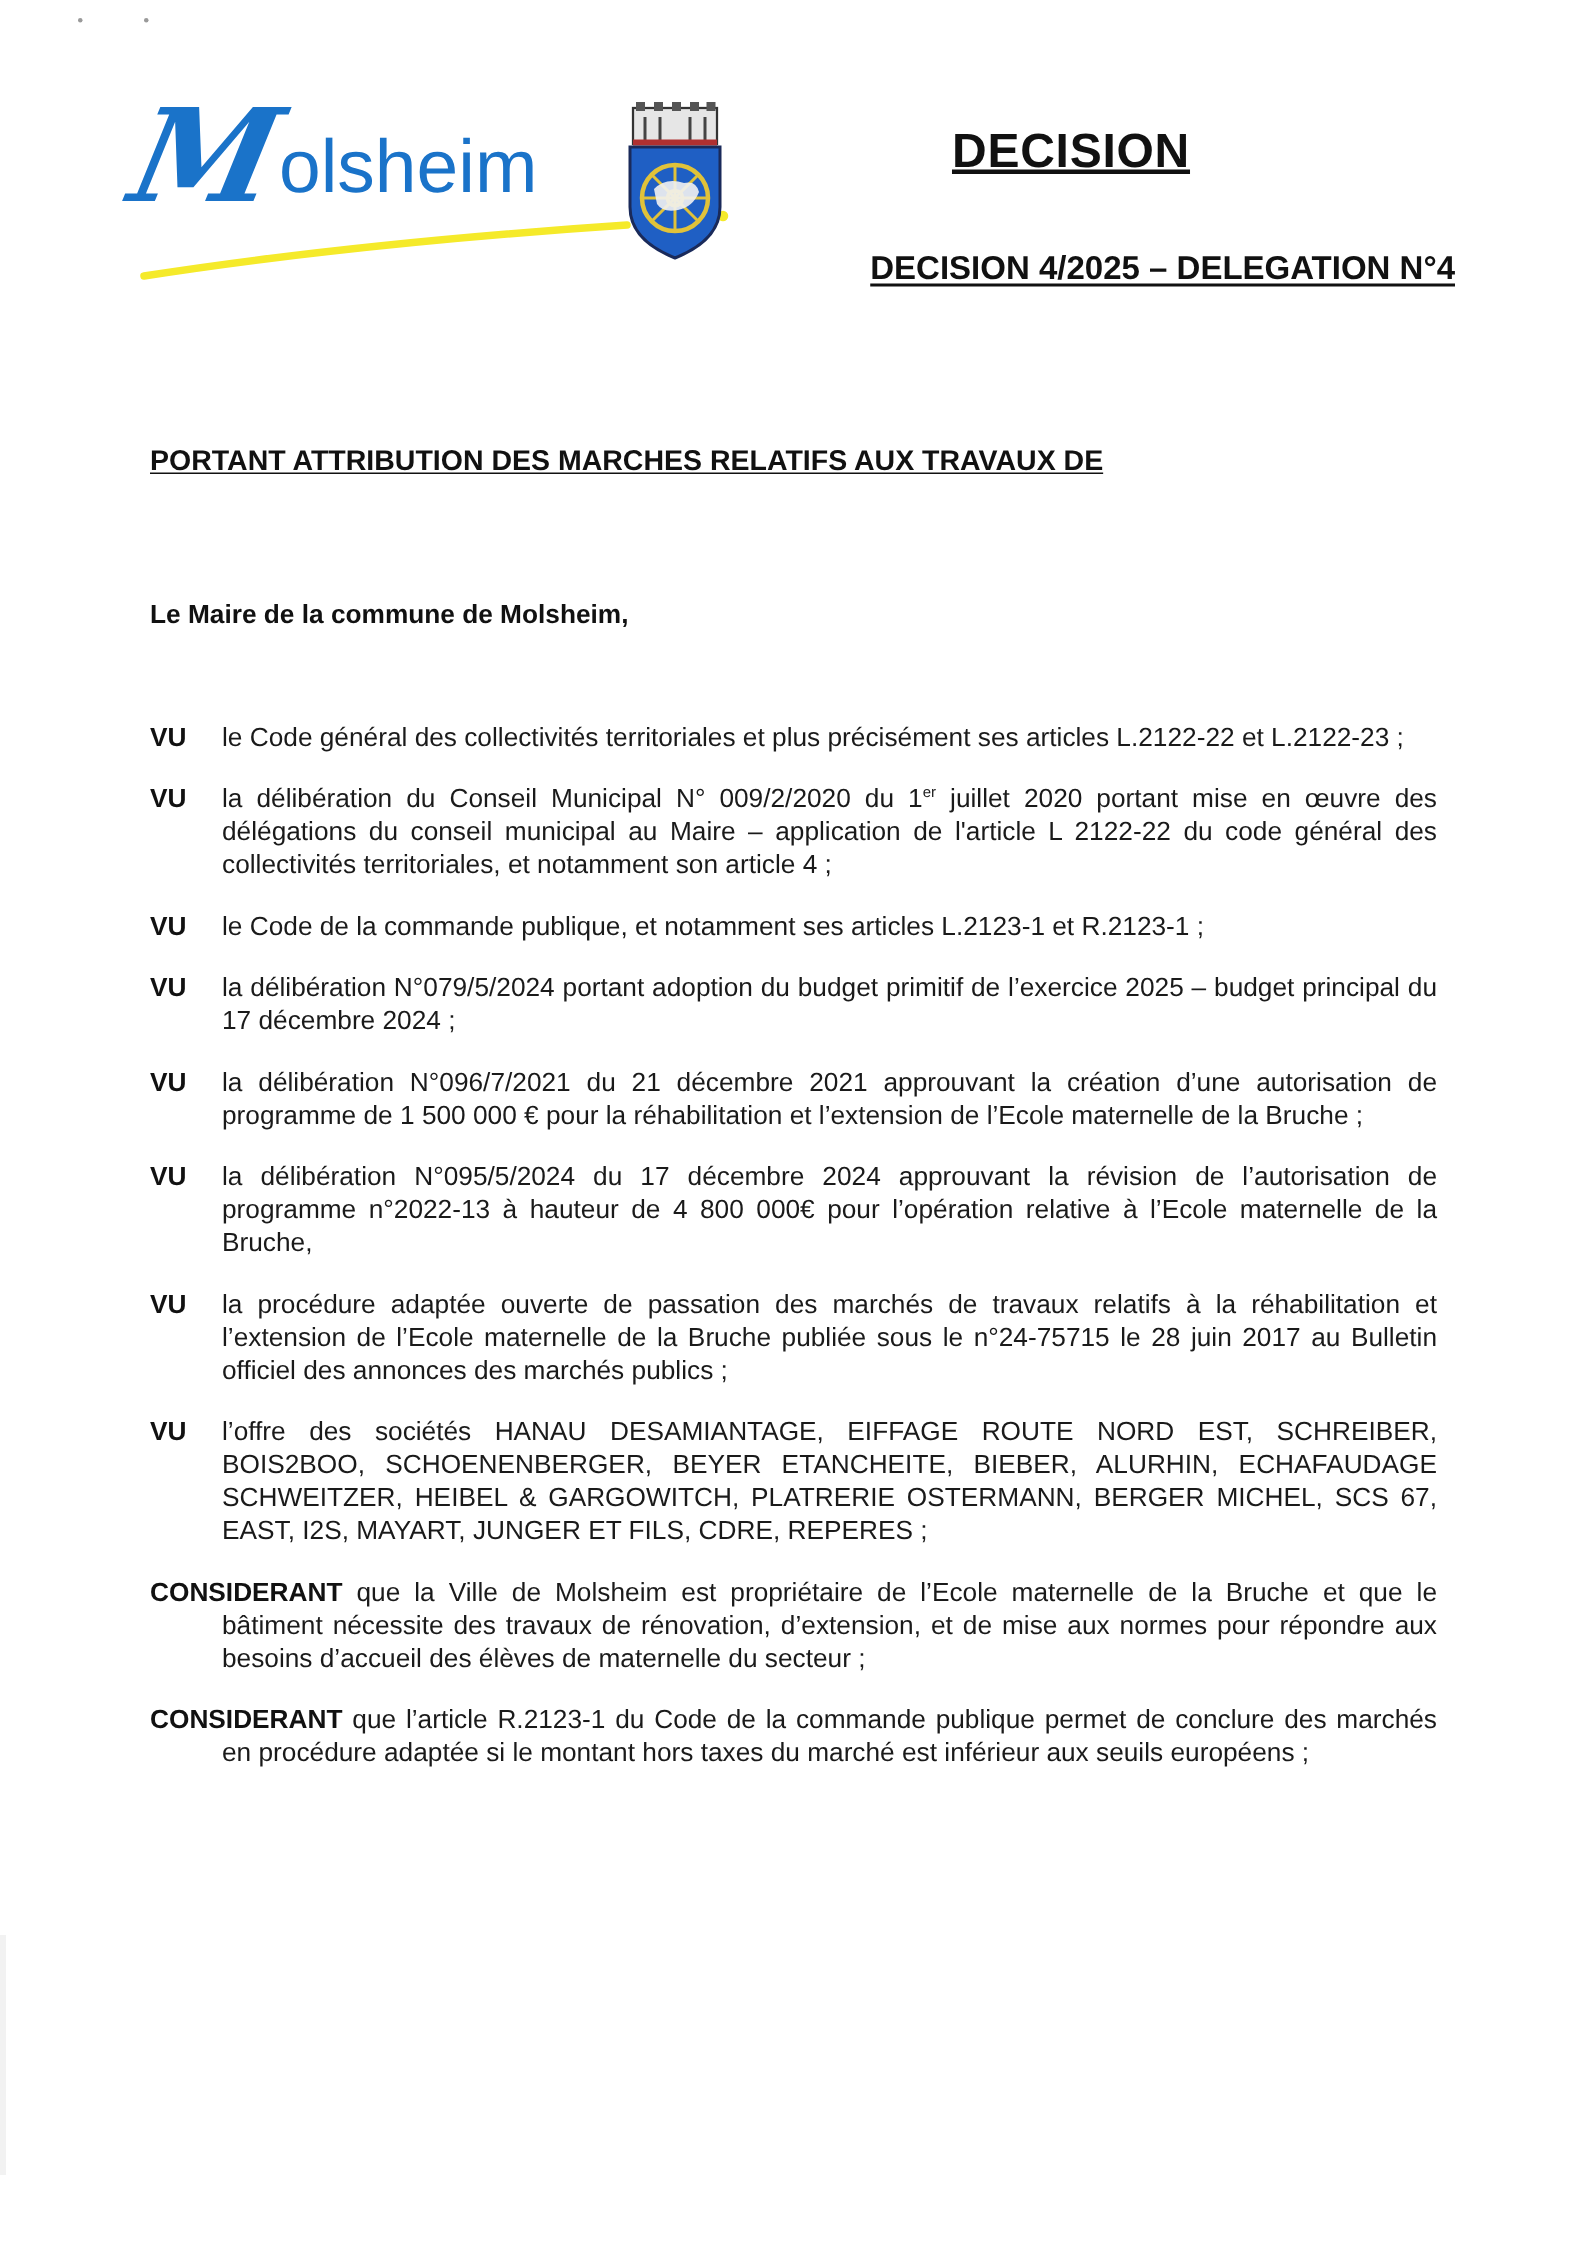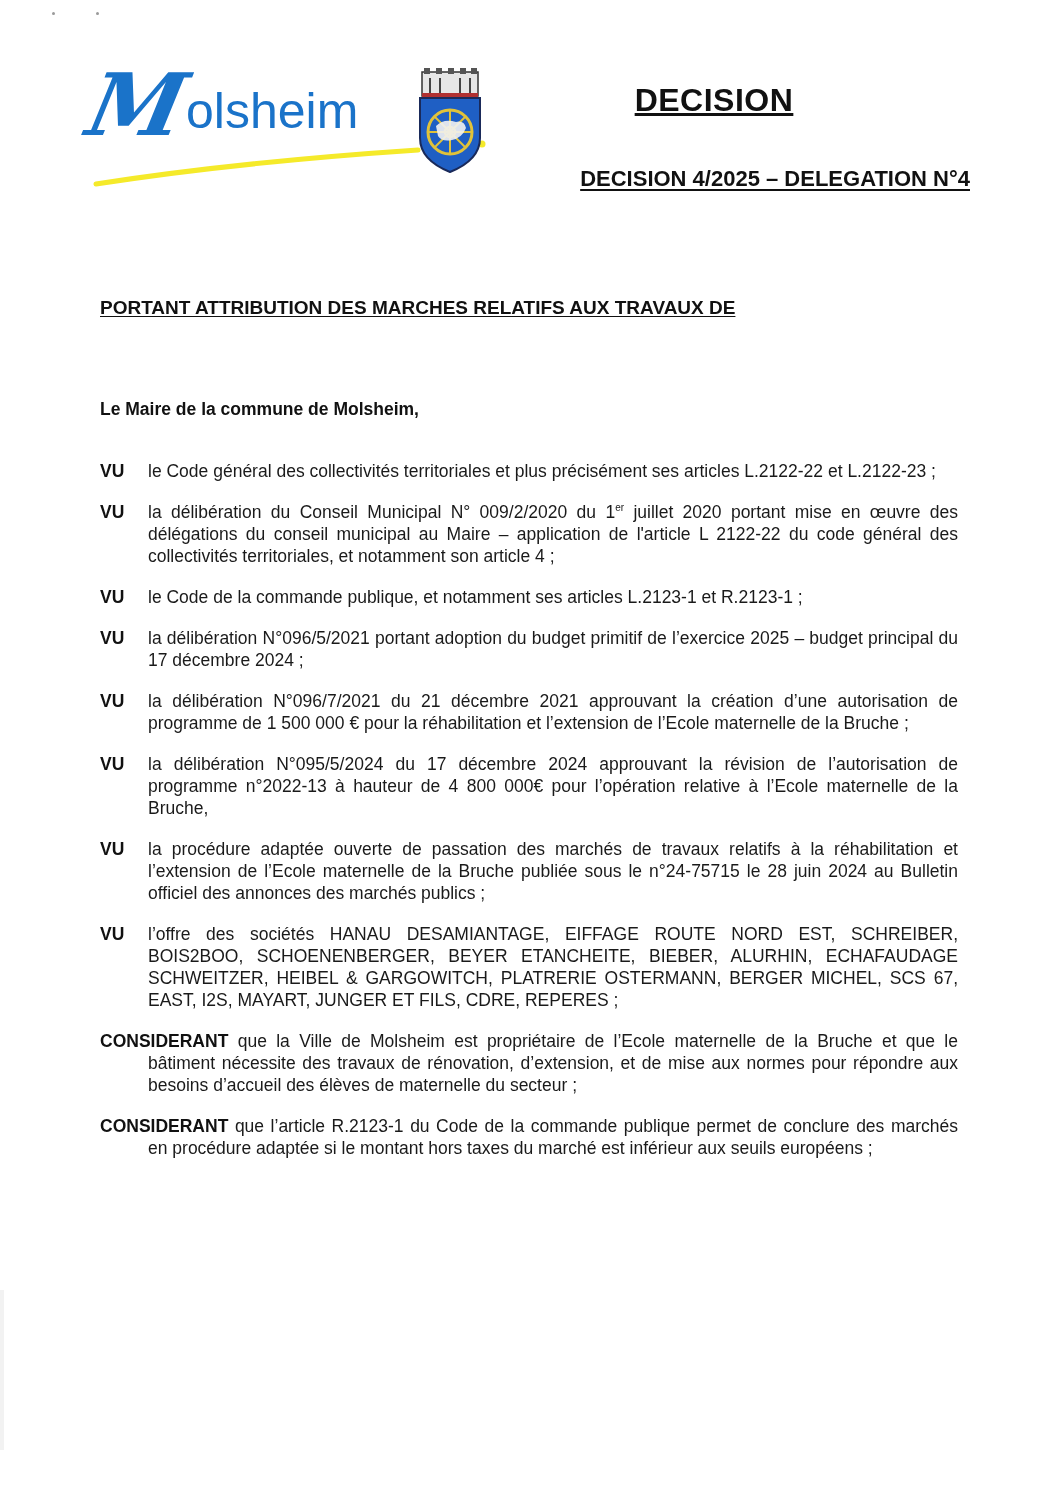--- a/index.html
+++ b/index.html
@@ -30,21 +30,21 @@
       color: #111; text-decoration: underline; text-underline-offset: 3px;
     }
     .subject {
       position: absolute; left: 100px; width: 860px; top: 297px; 
       font-weight: bold; font-size: 19px; line-height: 22px; color: #111;
       text-decoration: underline; text-underline-offset: 2px;
     }
     .intro {
       position: absolute; left: 100px; top: 399px; font-weight: bold; font-size: 17.5px; color: #111; text-align: center;
     }
-    .clauses { position: absolute; left: 100px; top: 460px; width: 858px; }
+    .clauses { position: absolute; left: 100px; top: 480px; width: 858px; }
     .clause { display: flex; margin-bottom: 19px; }
     .clause .kw {
       flex: 0 0 48px; font-weight: bold; font-size: 17.5px; line-height: 22px; color: #111;
     }
     .clause .txt {
       flex: 1; font-size: 17.5px; line-height: 22px; color: #1a1a1a; text-align: justify;
     }
     .considerant { margin-bottom: 19px; font-size: 17.5px; line-height: 22px; text-align: justify; padding-left: 48px; text-indent: -48px; }
     .considerant .kw { font-weight: bold; color: #111; }
     sup { font-size: 10px; line-height: 0; }
@@ -108,33 +108,33 @@
   <div class="clause">
     <span class="kw">VU</span>
     <span class="txt"><span>la délibération du Conseil Municipal N° 009/2/2020 du 1</span><sup>er</sup><span> juillet 2020 portant mise en œuvre des délégations du conseil municipal au Maire – application de l'article L 2122-22 du code général des collectivités territoriales, et notamment son article 4 ;</span></span>
   </div>
   <div class="clause">
     <span class="kw">VU</span>
     <span class="txt">le Code de la commande publique, et notamment ses articles L.2123-1 et R.2123-1 ;</span>
   </div>
   <div class="clause">
     <span class="kw">VU</span>
-    <span class="txt">la délibération N°096/5/2021 portant adoption du budget primitif de l’exercice 2025 – budget principal du 17 décembre 2024 ;</span>
+    <span class="txt">la délibération N°079/5/2024 portant adoption du budget primitif de l’exercice 2025 – budget principal du 17 décembre 2024 ;</span>
   </div>
   <div class="clause">
     <span class="kw">VU</span>
     <span class="txt">la délibération N°096/7/2021 du 21 décembre 2021 approuvant la création d’une autorisation de programme de 1 500 000 € pour la réhabilitation et l’extension de l’Ecole maternelle de la Bruche ;</span>
   </div>
   <div class="clause">
     <span class="kw">VU</span>
     <span class="txt">la délibération N°095/5/2024 du 17 décembre 2024 approuvant la révision de l’autorisation de programme n°2022-13 à hauteur de 4 800 000€ pour l’opération relative à l’Ecole maternelle de la Bruche,</span>
   </div>
   <div class="clause">
     <span class="kw">VU</span>
-    <span class="txt">la procédure adaptée ouverte de passation des marchés de travaux relatifs à la réhabilitation et l’extension de l’Ecole maternelle de la Bruche publiée sous le n°24-75715 le 28 juin 2024 au Bulletin officiel des annonces des marchés publics ;</span>
+    <span class="txt">la procédure adaptée ouverte de passation des marchés de travaux relatifs à la réhabilitation et l’extension de l’Ecole maternelle de la Bruche publiée sous le n°24-75715 le 28 juin 2017 au Bulletin officiel des annonces des marchés publics ;</span>
   </div>
   <div class="clause">
     <span class="kw">VU</span>
     <span class="txt">l’offre des sociétés HANAU DESAMIANTAGE, EIFFAGE ROUTE NORD EST, SCHREIBER, BOIS2BOO, SCHOENENBERGER, BEYER ETANCHEITE, BIEBER, ALURHIN, ECHAFAUDAGE SCHWEITZER, HEIBEL &amp; GARGOWITCH, PLATRERIE OSTERMANN, BERGER MICHEL, SCS 67, EAST, I2S, MAYART, JUNGER ET FILS, CDRE, REPERES ;</span>
   </div>
 
   <div class="considerant"><span class="kw">CONSIDERANT</span><span> que la Ville de Molsheim est propriétaire de l’Ecole maternelle de la Bruche et que le bâtiment nécessite des travaux de rénovation, d’extension, et de mise aux normes pour répondre aux besoins d’accueil des élèves de maternelle du secteur ;</span></div>
   <div class="considerant"><span class="kw">CONSIDERANT</span><span> que l’article R.2123-1 du Code de la commande publique permet de conclure des marchés en procédure adaptée si le montant hors taxes du marché est inférieur aux seuils européens ;</span></div>
 </div>
 

